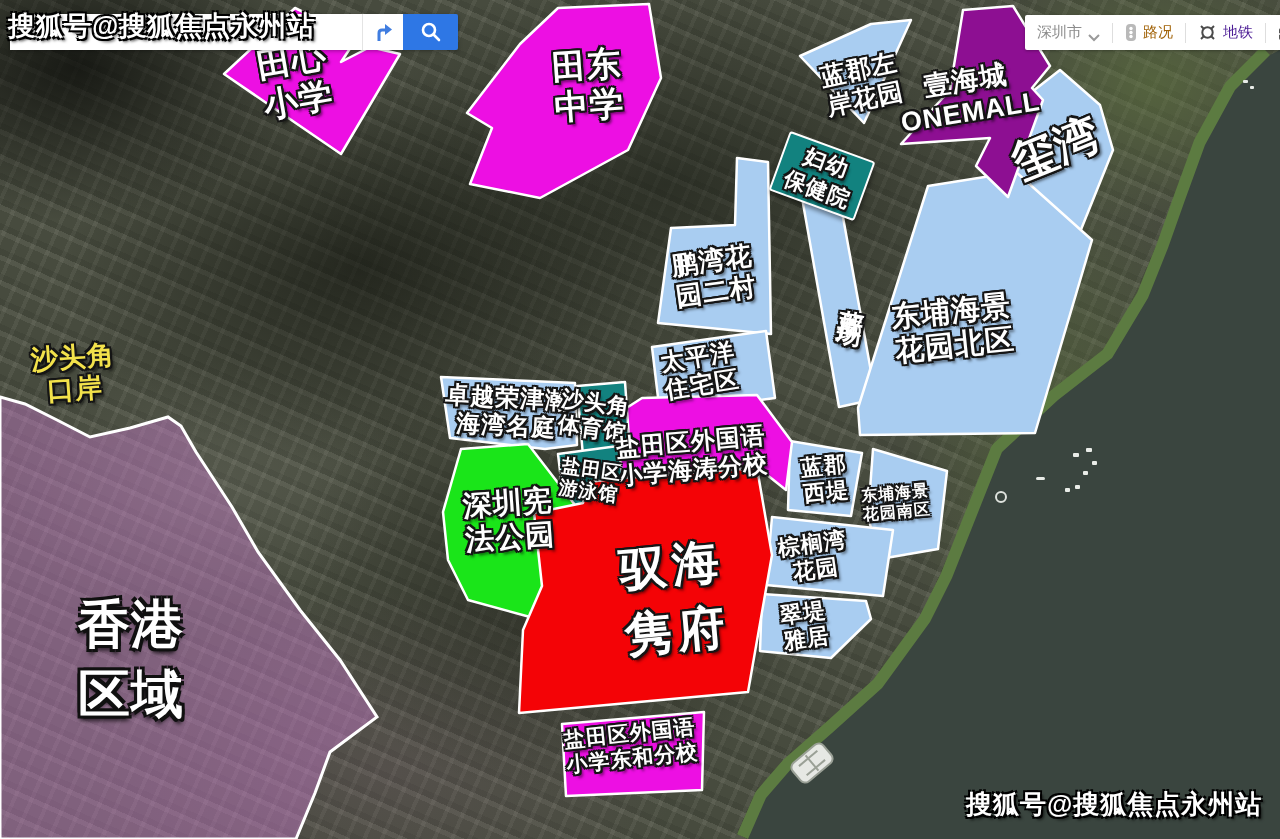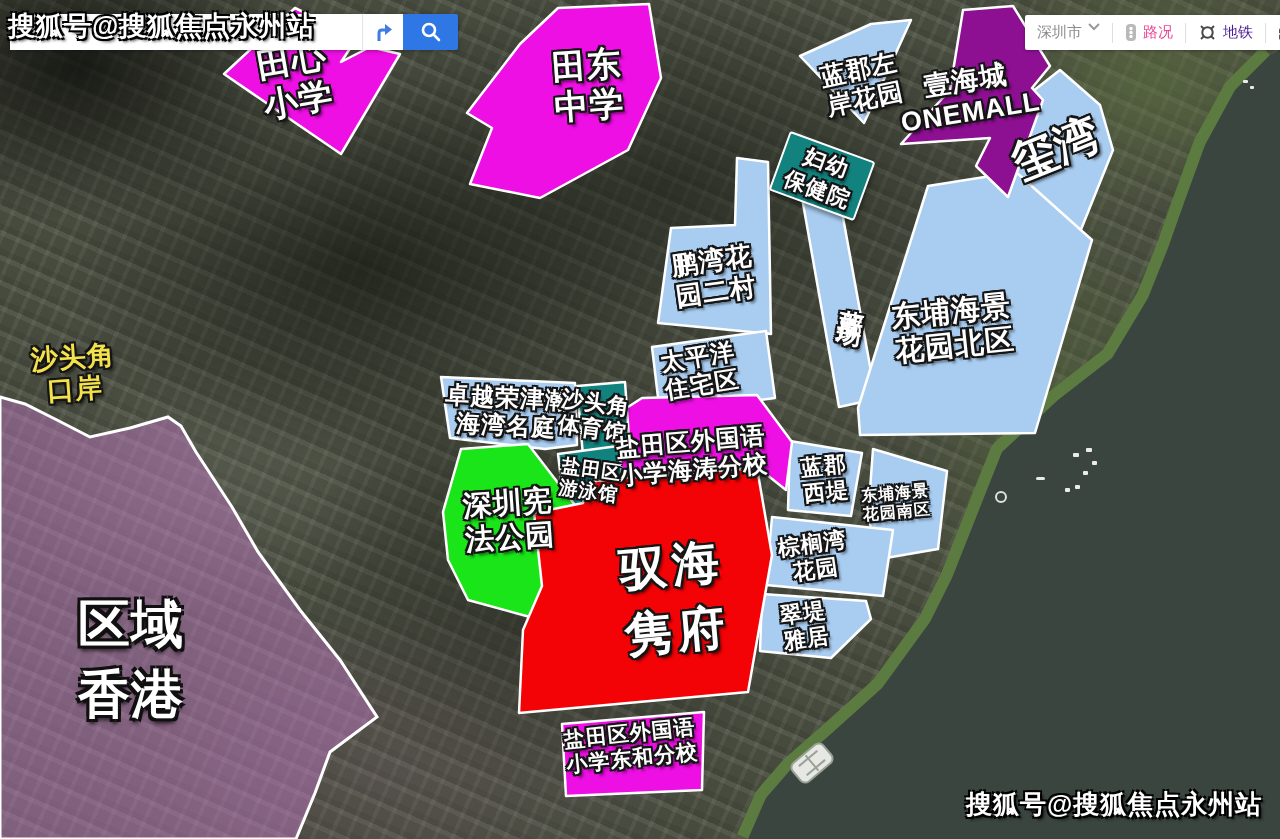--- a/index.html
+++ b/index.html
@@ -73,23 +73,23 @@
   .go-btn{
     width:55px;background:#2e77e5;border:none;border-radius:0 2px 2px 0;
     display:flex;align-items:center;justify-content:center;cursor:pointer;padding:0;
   }
   
   .toolbar{
     position:absolute;left:1025px;top:15px;height:35px;width:330px;background:#fff;
     display:flex;align-items:center;z-index:30;border-radius:2px 0 0 2px;
     box-shadow:0 1px 3px rgba(0,0,0,.3);font-size:15px;
   }
-  .tb-item{display:flex;align-items:flex-start;gap:6px;padding:0 12px;cursor:pointer;white-space:nowrap;}
+  .tb-item{display:flex;align-items:flex-end;gap:6px;padding:0 12px;cursor:pointer;white-space:nowrap;}
   .tb-item.city{color:#8c8c8c;}
-  .tb-item.traffic{color:#ec4899;}
+  .tb-item.traffic{color:#a16207;}
   .tb-item.metro{color:#4c1d95;}
   .tb-item.tools{color:#565656;}
   .tb-sep{width:1px;height:20px;background:#dedede;}
 </style>
 </head>
 <body>
 
 <div class="stage">
   <div class="sat"></div>
 
@@ -227,22 +227,22 @@
   </div>
   <div class="lbl" style="left:631px;top:746px;font-size:21px;--r:-6deg">
     <div>盐田区外国语</div>
       <div>小学东和分校</div>
   </div>
   <div class="lbl yellow" style="left:74px;top:374px;font-size:27px;--r:-4deg">
     <div>沙头角</div>
       <div>口岸</div>
   </div>
   <div class="lbl big-shadow" style="left:131px;top:659px;font-size:52px;line-height:1.35">
-    <div>区域</div>
-      <div>香港</div>
+    <div>香港</div>
+      <div>区域</div>
   </div>
 
   <div class="searchbar">
     <input class="search-input" type="text" placeholder="" style="">
     <button class="route-btn">
       <svg width="24" height="24" viewBox="0 0 24 24">
         <path d="M8 21 V13 q0-3 3-3 h4" fill="none" stroke="#3f7de0" stroke-width="3"></path>
         <polygon points="14,4 21,9.5 14,15" fill="#3f7de0"></polygon>
       </svg>
     </button>

